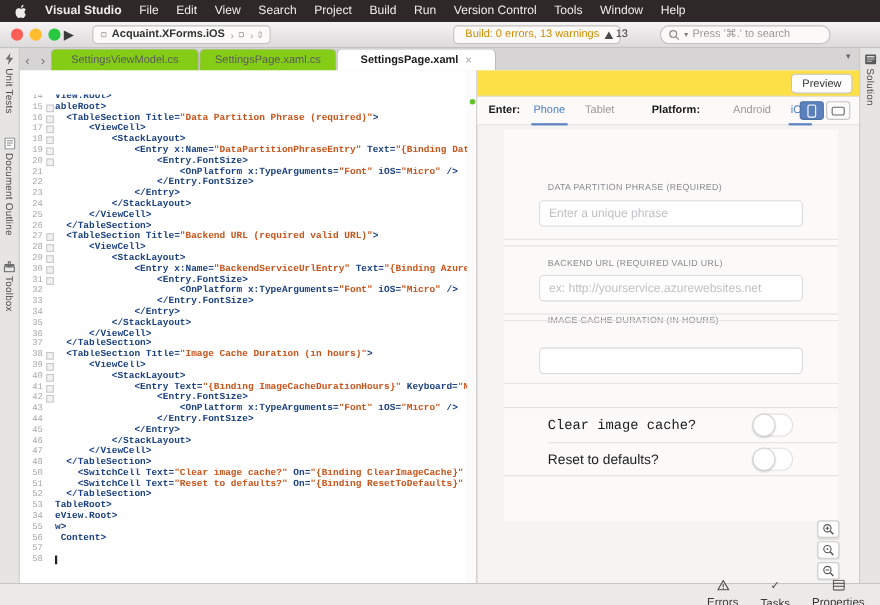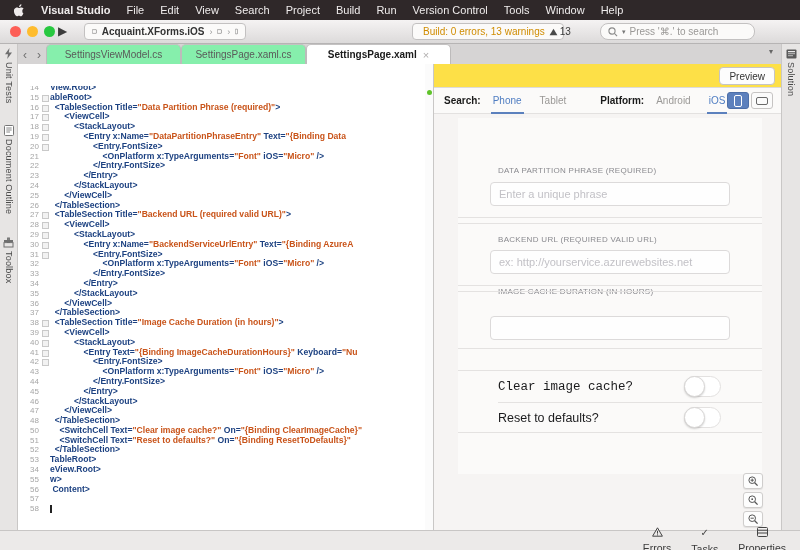--- a/index.html
+++ b/index.html
@@ -26,35 +26,35 @@
   #warn-count { color:#3a3a3a; display:flex; align-items:center; gap:2px; margin-left:auto; }
   .vsep { width:1px; height:11px; background:#d0cecd; margin:0 3px; }
   #search-box { left:600px; width:155px; border-radius:8px; padding:0 7px; gap:4px; }
   #search-box input { border:none; outline:none; background:transparent; font-size:10px; width:110px; font-family:"Liberation Sans",sans-serif; }
   #search-box input::placeholder { color:#9a9896; }
   .tiny-caret { font-size:7px; color:#777; }
 
   
   #tabbar { left:18px; top:44px; width:763px; height:20px; background:#d6d4d4; display:flex; align-items:flex-end; }
   .navarr { color:#707070; font-size:12px; width:14px; text-align:center; padding-bottom:2px; }
-  .tab { height:20px; display:flex; align-items:center; justify-content:center; gap:6px; font-size:10px; color:#5a5a5a; background:#86efac; border-left:1px solid #bdbbbb; border-right:1px solid #bdbbbb; border-top:1px solid #c4c2c2; border-radius:5px 5px 0 0; padding:0 10px; }
+  .tab { height:20px; display:flex; align-items:center; justify-content:center; gap:6px; font-size:10px; color:#5a5a5a; background:#84cc16; border-left:1px solid #bdbbbb; border-right:1px solid #bdbbbb; border-top:1px solid #c4c2c2; border-radius:5px 5px 0 0; padding:0 10px; }
   .tab.active { background:#ffffff; color:#1a1a1a; font-weight:bold; }
   .tab .x { color:#b0aeae; font-weight:normal; font-size:11px; }
   #pad-caret { left:769px; top:47px; font-size:8px; color:#666; }
 
   
   #leftdock { left:0; top:44px; width:18px; height:486px; background:#e7e5e4; border-right:1px solid #c9c7c6; display:flex; flex-direction:column; align-items:center; padding-top:4px; gap:22px; }
   #rightdock { left:781px; top:44px; width:19px; height:486px; background:#e7e5e4; border-left:1px solid #c9c7c6; display:flex; flex-direction:column; align-items:center; padding-top:5px; gap:4px; }
   .dock-item { display:flex; flex-direction:column; align-items:center; gap:3px; }
   .dock-label { writing-mode:vertical-rl; font-size:9px; color:#4a4a4a; letter-spacing:.2px; }
   .dock-icon svg { display:block; }
 
   
   #editor { left:18px; top:64px; width:407px; height:466px; background:#ffffff; overflow:hidden; padding-top:19px; }
-  .cl { height:9.8px; line-height:9.8px; display:flex; white-space:pre; font-family:Liberation Sans, sans-serif; font-size:8.6px; }
+  .cl { height:9.8px; line-height:9.8px; display:flex; white-space:pre; font-family:Liberation Mono, monospace; font-size:8.6px; }
   .cl.clip { clip-path: inset(3px 0 0 0); }
   .ln { width:23px; text-align:right; padding-right:2px; color:#a6a6a6; font-size:8px; flex:none; }
   .fold { width:9px; flex:none; position:relative; }
   .fold.on::after { content:""; position:absolute; left:1px; top:2px; width:5px; height:5px; border:1px solid #c9c9c9; background:#f2f2f2; }
   .code { flex:1; overflow:hidden; font-weight:bold; }
   .tag { color:#1c4181; }
   .str { color:#c9541a; }
   .cursor-bar { display:inline-block; width:1.5px; height:8px; background:#222; margin-top:1px; }
   #scrollstrip { left:425px; top:64px; width:8px; height:466px; background:#fbfbfb; }
   #green-marker { left:427px; top:90px; width:5px; height:5px; border-radius:50%; background:#5fc32a; }
@@ -279,28 +279,28 @@
 <div id="scrollstrip" class="abs"></div>
 <div id="green-marker" class="abs"></div>
 
 <div id="preview" class="abs">
   <div id="preview-header" class="abs">
     <div id="preview-button" class="abs">
         <span>Preview</span>
       </div>
   </div>
   <div id="devicebar" class="abs">
-    <span class="bar-label">Search:</span>
+    <span class="bar-label">Enter:</span>
     <span id="device-options" style="display:flex;">
         <span class="opt selected">Phone</span>
         <span class="opt">Tablet</span>
       </span>
     <span class="gap"></span>
     <span class="bar-label">Platform:</span>
-    <span id="platform-options" style="display:flex;">
+    <span id="platform-options" style="display:flex;margin-left:18px;">
         <span class="opt">Android</span>
         <span class="opt selected">iOS</span>
       </span>
     <span id="orient-toggle" class="abs">
       <span class="orient-btn selected">
           <span class="glyph-portrait"></span>
         </span>
       <span class="orient-btn">
           <span class="glyph-landscape"></span>
         </span>

